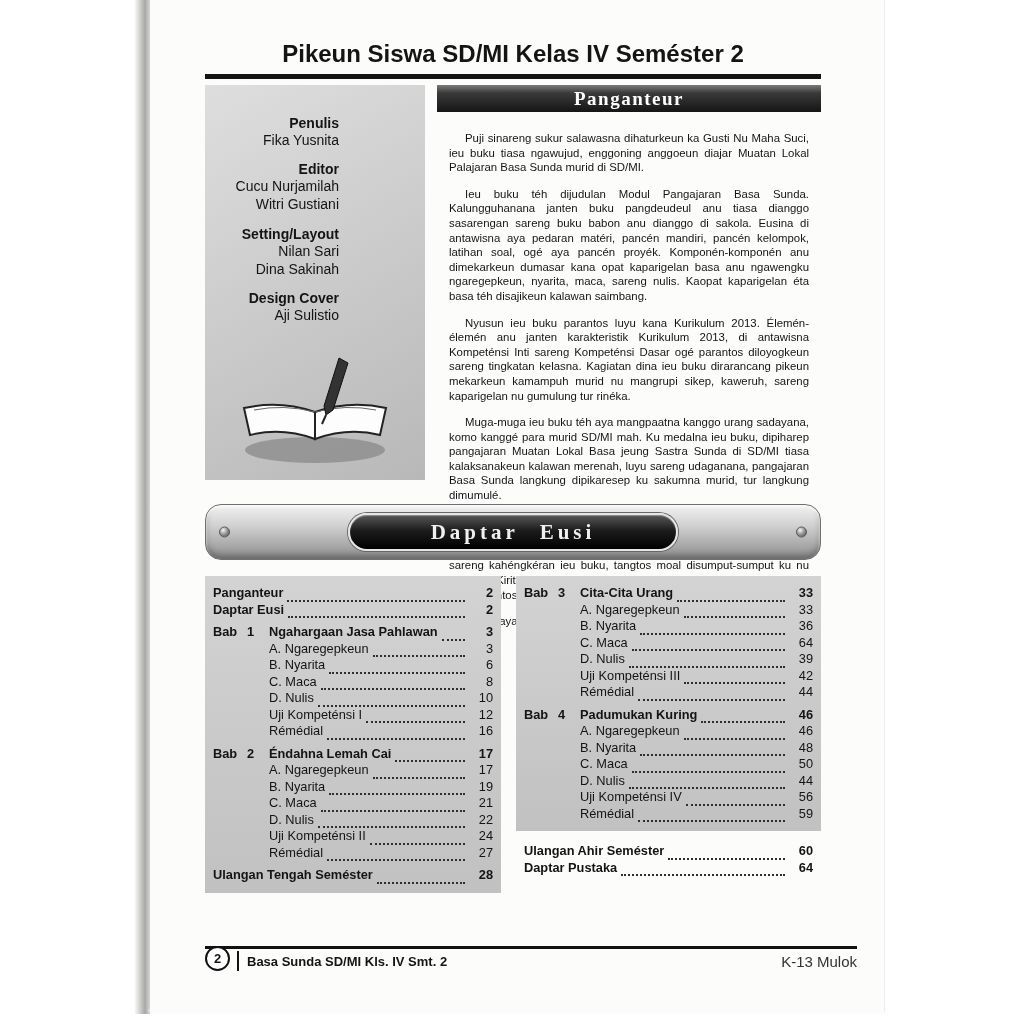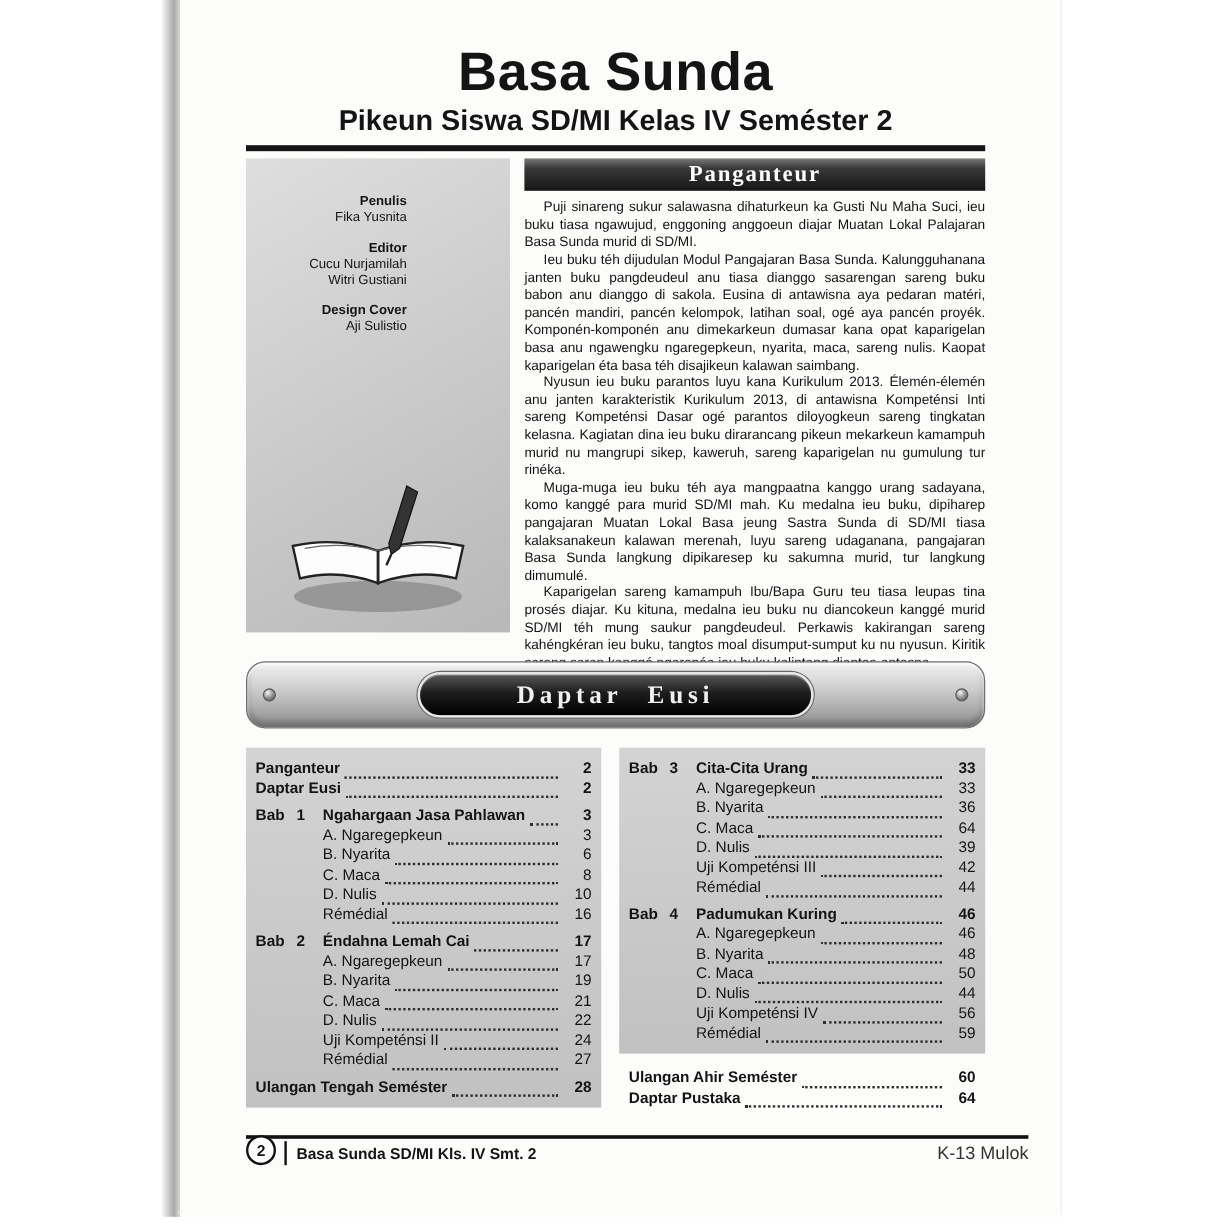--- a/index.html
+++ b/index.html
@@ -22,34 +22,34 @@
 
   h1.title { margin: 0; font-size: 45px; line-height: 1.05; font-weight: bold;
     text-align: center; letter-spacing: 0.5px; }
   .subtitle { margin-top: 4px; font-size: 24px; font-weight: bold; text-align: center; }
   .title-rule { margin-top: 6px; height: 5px; background: #141414; }
 
   .cols { display: flex; gap: 12px; margin-top: 6px; height: 395px; }
 
   .credits-box { flex: 0 0 220px; width: 220px; position: relative;
     background: linear-gradient(150deg, #dedede 0%, #c9c9c9 55%, #b8b8b8 100%);
-    padding: 30px 86px 0 0; text-align: right; font-size: 11px; }
+    padding: 30px 86px 0 0; text-align: right; font-size: 14px; }
   .credit-group { margin-bottom: 12px; }
   .credit-role { font-weight: bold; }
   .credit-name { line-height: 1.3; }
   .illus { position: absolute; bottom: 10px; left: 0; width: 100%;
     display: flex; justify-content: center; }
 
   .preface { flex: 1; display: flex; flex-direction: column; }
   .preface-bar { height: 27px; flex: 0 0 27px;
     background: linear-gradient(180deg, #7a7a7a 0%, #3a3a3a 30%, #151515 100%);
     color: #ffffff; display: flex; align-items: center; justify-content: center;
     font-family: "Liberation Serif", serif; font-size: 19px; font-weight: bold; letter-spacing: 1.5px; }
   .preface-body { margin-top: 7px; font-size: 11.4px; line-height: 1.28; text-align: justify; }
-  .pf-p { margin: 0; text-indent: 16px; }
+  .pf-p { margin: 12px; text-indent: 16px; }
   .signature { margin-top: 6px; text-align: right; font-weight: bold; font-size: 12px; padding-right: 2px; }
 
   .banner { margin-top: 24px; height: 56px; position: relative; border-radius: 16px;
     background: linear-gradient(180deg, #f2f2f2 0%, #cfcfcf 40%, #8d8d8d 100%);
     border: 1px solid #6f6f6f;
     box-shadow: inset 0 2px 3px rgba(255,255,255,0.85), inset 0 -4px 6px rgba(0,0,0,0.28); }
   .rivet { position: absolute; top: 50%; transform: translateY(-50%);
     width: 11px; height: 11px; border-radius: 50%; border: 1px solid #555;
     background: radial-gradient(circle at 35% 30%, #f5f5f5 0%, #8a8a8a 55%, #4f4f4f 100%); }
   .rivet.left { left: 13px; } .rivet.right { right: 13px; }
@@ -92,35 +92,39 @@
 <body>
 
 <div class="left-shadow"></div>
 <div class="scan-top"></div>
 <div class="scan-right"></div>
 <div class="scan-bottom"></div>
 
 <div class="page">
   <div class="content">
 
-    <h1 class="title">Basa Sunda</h1>
     <div class="subtitle">Pikeun Siswa SD/MI Kelas IV Seméster 2</div>
     <div class="title-rule"></div>
 
     <div class="cols">
       <div class="credits-box">
         <div class="credits-list">
             <div class="credit-group">
               <div class="credit-role">Penulis</div>
               <div class="credit-name">Fika Yusnita</div>
             </div>
             <div class="credit-group">
               <div class="credit-role">Editor</div>
               <div class="credit-name">Cucu Nurjamilah</div>
               <div class="credit-name">Witri Gustiani</div>
+            </div>
+            <div class="credit-group">
+              <div class="credit-role">Setting/Layout</div>
+              <div class="credit-name">Nilan Sari</div>
+              <div class="credit-name">Dina Sakinah</div>
             </div>
             <div class="credit-group">
               <div class="credit-role">Design Cover</div>
               <div class="credit-name">Aji Sulistio</div>
             </div>
           </div>
         <div class="illus">
           <svg width="190" height="120" viewBox="0 0 190 120">
             <ellipse cx="95" cy="100" rx="70" ry="13" fill="#8f8f8f" opacity="0.85"></ellipse>
             <path d="M95 62 Q130 50 166 58 L160 85 Q128 77 95 89 Z" fill="#fdfdfd" stroke="#222" stroke-width="2"></path>
@@ -191,20 +195,25 @@
                 <span class="toc-label">C. Maca</span>
                 <span class="leader"></span>
                 <span class="toc-page">8</span>
               </div>
               <div class="toc-row indent">
                 <span class="toc-label">D. Nulis</span>
                 <span class="leader"></span>
                 <span class="toc-page">10</span>
               </div>
               <div class="toc-row indent">
+                <span class="toc-label">Uji Kompeténsi I</span>
+                <span class="leader"></span>
+                <span class="toc-page">12</span>
+              </div>
+              <div class="toc-row indent">
                 <span class="toc-label">Rémédial</span>
                 <span class="leader"></span>
                 <span class="toc-page">16</span>
               </div>
             </div>
             <div class="toc-section">
               <div class="toc-row bold">
                 <span class="prefix-word">Bab</span>
                 <span class="prefix-num">2</span>
                 <span class="toc-label">Éndahna Lemah Cai</span>

